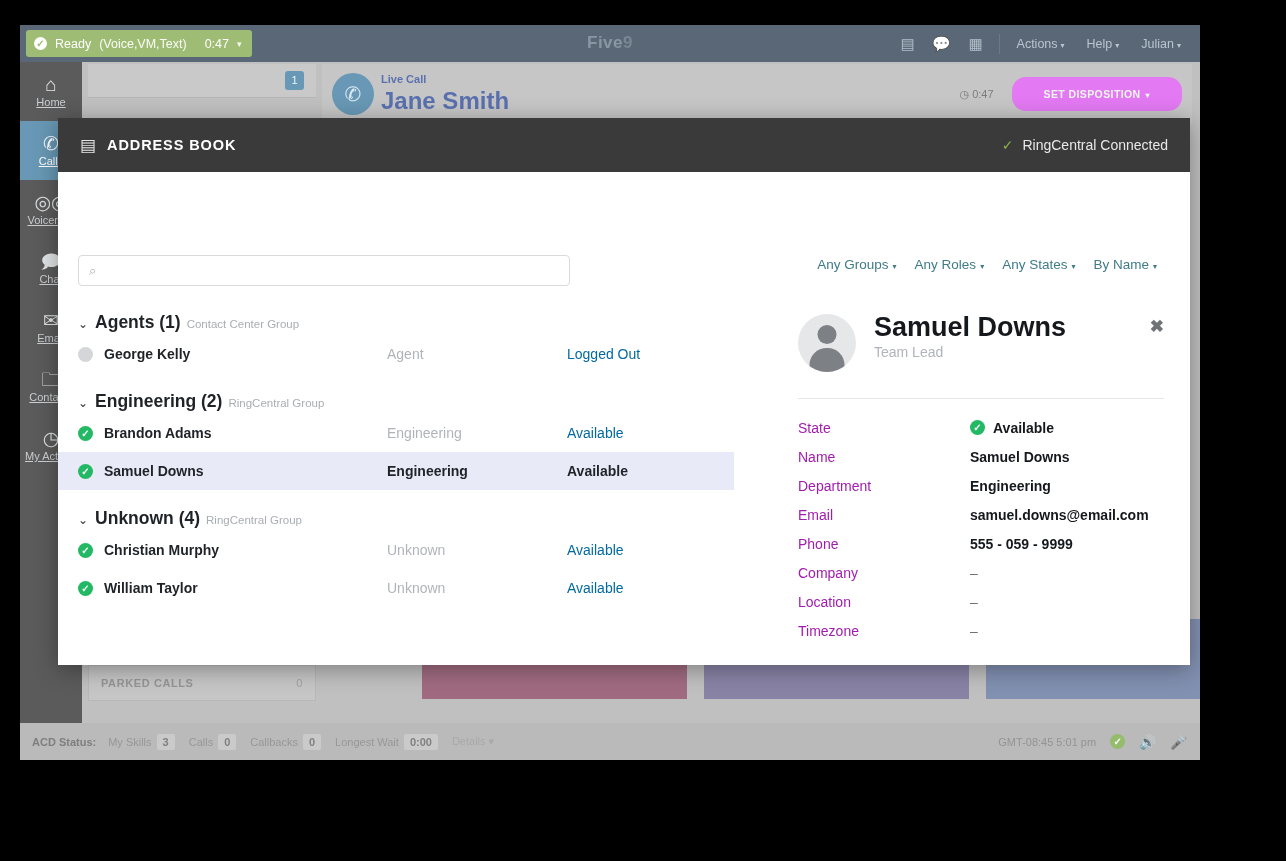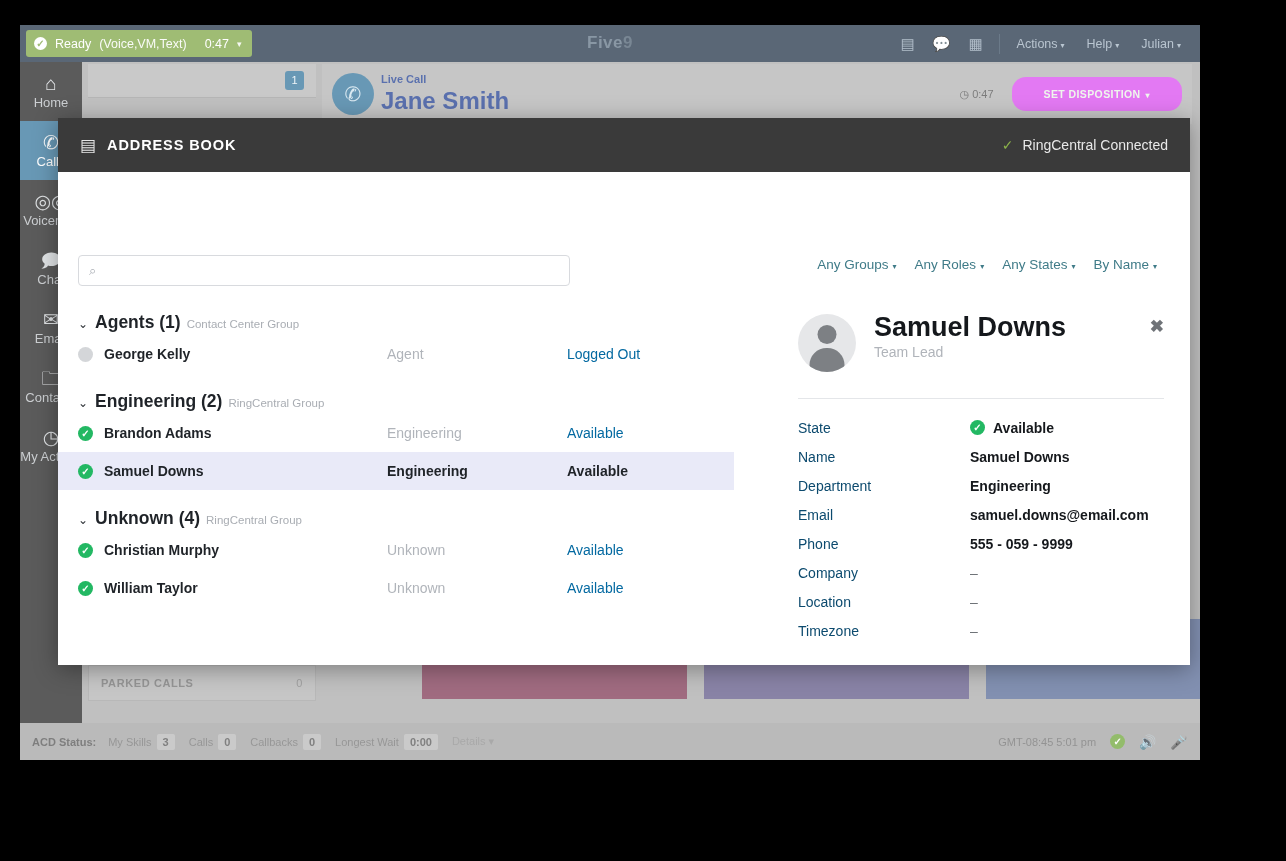--- a/index.html
+++ b/index.html
@@ -77,21 +77,21 @@
     width: 62px; height: 661px;
     background: #1d1d1d;
   }
   .rail-item {
     height: 59px;
     display: flex; flex-direction: column;
     align-items: center; justify-content: center;
     color: #c9cdd1; gap: 2px; cursor: pointer;
   }
   .rail-item .glyph { font-size: 19px; line-height: 19px; color: #d6dadd; }
-  .rail-item .label { font-size: 13px; color: #b9bdc1; }
+  .rail-item .label { font-size: 11px; color: #b9bdc1; text-decoration: underline; }
   .rail-item.active { background: #2f7199; }
   .rail-item.active .glyph, .rail-item.active .label { color: #ffffff; }
 
   
   #main-bg {
     position: absolute; left: 62px; top: 37px;
     right: 0; bottom: 37px;
     background: #a8a8a8;
   }
   #tab-strip {
@@ -287,21 +287,21 @@
   }
   #detail-names { margin-left: 18px; }
   #detail-name { font-size: 27px; font-weight: bold; color: #15181c; line-height: 1.12; }
   #detail-role { font-size: 14px; color: #b0b4ba; margin-top: 2px; }
   #detail-close {
     position: absolute; right: 0; top: 4px;
     font-size: 17px; color: #6f7378; cursor: pointer; font-weight: bold;
   }
   #detail-sep { height: 1px; background: #e4e6e9; margin: 26px 0 14px 0; }
   .field { display: flex; align-items: center; height: 29px; }
-  .field .fl { width: 172px; font-size: 14px; color: #0c4a6e; }
+  .field .fl { width: 172px; font-size: 14px; color: #a21caf; }
   .field .fv { font-size: 14px; color: #15181c; font-weight: bold; display: flex; align-items: center; gap: 8px; }
   .field .fv .dot {
     width: 15px; height: 15px; border-radius: 50%; background: #23b863;
     color: #fff; font-size: 10px; line-height: 15px; text-align: center; font-weight: bold;
   }
   .field .fv.muted { color: #6f7378; font-weight: normal; }
 </style>
 </head>
 <body>
 

